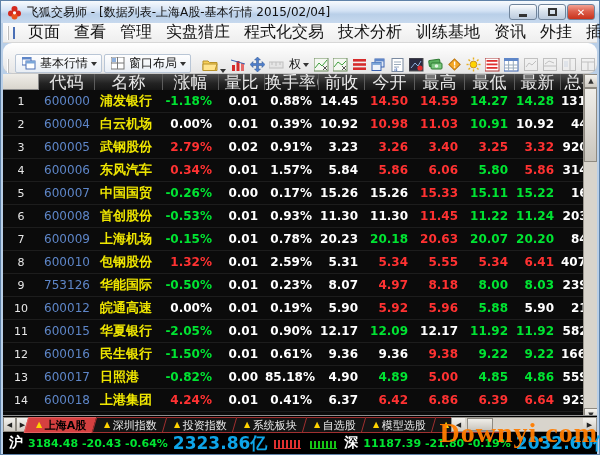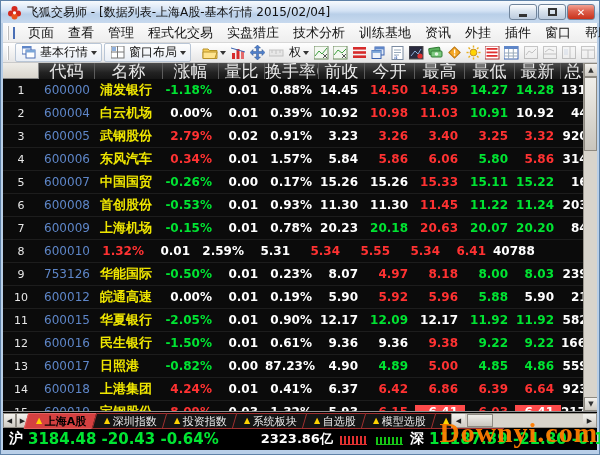--- a/index.html
+++ b/index.html
@@ -19,26 +19,26 @@
   .wbtn{width:28px;height:16px;border:1px solid #70849b;border-radius:3px;display:flex;align-items:center;justify-content:center;
     background:linear-gradient(#fdfdfd,#d9e3ee 45%,#bccbdd);font-size:10px;color:#222;}
   .wbtn.close{background:linear-gradient(#f2a394,#dd5f4b 45%,#c8321c);color:#fff;font-weight:bold;}
   .min-glyph{width:8px;height:3px;background:#333;margin-top:6px;}
   .max-glyph{width:9px;height:8px;border:2px solid #333;}
   
   .menubar{height:20px;background:linear-gradient(#fbfbfb,#eeeeee);display:flex;align-items:center;padding:0 4px;margin:0 2px;border-bottom:1px solid #d7d7d7;}
   .mgrip{width:4px;height:14px;border-left:1px solid #fff;border-right:1px solid #bdbdbd;margin-right:4px;}
   .pages-icon{width:14px;height:12px;border:1px solid #4a6fb5;background:
     linear-gradient(90deg,#5e86c8 4px,#fff 4px);margin:0 6px 0 0;}
-  .mitem{font-size:13px;color:#111;padding:2px 7px;white-space:nowrap;}
+  .mitem{font-size:16px;color:#111;padding:2px 7px;white-space:nowrap;}
   .menu-spacer{flex:1;}
   .mdi{display:flex;align-items:center;gap:7px;margin-right:4px;}
   .mdi-min{width:8px;height:2px;background:#444;margin-top:7px;}
   
-  .toolbar{height:20px;background:linear-gradient(#ffffff,#e6e6e6);display:flex;align-items:center;padding:0 4px;margin:0 2px;border-bottom:1px solid #c9c9c9;gap:2px;}
+  .toolbar{height:32px;background:linear-gradient(#ffffff,#e6e6e6);display:flex;align-items:flex-end;padding:0 4px;margin:0 2px;border-bottom:1px solid #c9c9c9;gap:2px;border-radius:9px;}
   .tbtn{display:flex;align-items:center;gap:3px;border:1px solid #b9c6d6;border-radius:2px;background:linear-gradient(#fefefe,#e9eef5);
     height:19px;padding:0 4px;font-size:12px;color:#111;white-space:nowrap;}
   .caret{width:0;height:0;border-left:3px solid transparent;border-right:3px solid transparent;border-top:4px solid #333;}
   .sep{width:1px;height:16px;background:#bdbdbd;margin:0 3px;}
   .ticon{width:17px;height:17px;display:flex;align-items:center;justify-content:center;flex:none;}
   .ticon svg{display:block;}
   .dis{opacity:.45;}
   .rights-btn{display:flex;align-items:center;gap:2px;font-size:12px;color:#111;padding:0 2px;}
   
   .tablewrap{height:348px;background:#0b0b0b;position:relative;overflow:hidden;margin:0 2px;}
@@ -72,22 +72,22 @@
   .tab .tri{color:#ffd400;font-size:8px;line-height:1;}
   .tab .tlabel{font-size:11px;color:#eee;white-space:nowrap;}
   .tab.active{background:var(--tabred);border-color:#e06060;}
   .tab.active .tlabel{color:#000;font-weight:bold;}
   .hscroll{position:absolute;right:0;top:1px;width:146px;height:15px;background:#d8d4cc;border:1px solid #9a968e;display:flex;}
   .hthumb{width:26px;height:13px;background:linear-gradient(#f0eee9,#c9c5bd);border:1px solid #8e8a82;margin-left:2px;}
   .hsp{flex:1;}
   
   .statusbar{height:22px;background:#000;margin:0 2px;display:flex;align-items:center;padding:0 6px;gap:5px;font-weight:bold;white-space:nowrap;}
   .st-ex{color:#fff;font-size:14px;}
-  .st-chg{color:var(--dn);font-size:15px;}
-  .st-amt{color:#ffffff;font-size:13px;margin-left:37px;}
+  .st-chg{color:var(--dn);font-size:11px;}
+  .st-amt{color:#0ea5e9;font-size:17px;}
   .bars{width:27px;height:11px;flex:none;margin:0 2px;}
   .bars.red{background:repeating-linear-gradient(90deg,#e03030 0 2px,transparent 2px 4px);
     -webkit-mask:linear-gradient(180deg,transparent 0 2px,#000 2px);mask:linear-gradient(180deg,transparent 0 2px,#000 2px);border-bottom:1px solid #e03030;}
   .bars.green{background:repeating-linear-gradient(90deg,#16c316 0 2px,transparent 2px 4px);
     -webkit-mask:linear-gradient(180deg,transparent 0 3px,#000 3px);mask:linear-gradient(180deg,transparent 0 3px,#000 3px);border-bottom:1px solid #16c316;}
   .st-spacer{flex:1;}
   
   .watermark{position:absolute;right:1px;bottom:5px;font-size:28px;font-weight:bold;color:var(--wm);
     letter-spacing:1px;z-index:60;opacity:.95;pointer-events:none;font-family:Liberation Serif, serif;}
   .bottomfill{flex:1;background:#b9cfe8;}
@@ -119,22 +119,22 @@
     </span>
   </div>
 
   <div class="menubar">
     <span class="mgrip"></span>
     <span class="pages-icon"></span>
     <span style="display:flex;align-items:center;">
         <span class="mitem">页面</span>
         <span class="mitem">查看</span>
         <span class="mitem">管理</span>
+        <span class="mitem">实盘猎庄</span>
         <span class="mitem">程式化交易</span>
-        <span class="mitem">实盘猎庄</span>
         <span class="mitem">技术分析</span>
         <span class="mitem">训练基地</span>
         <span class="mitem">资讯</span>
         <span class="mitem">外挂</span>
         <span class="mitem">插件</span>
         <span class="mitem">窗口</span>
         <span class="mitem">帮助</span>
       </span>
     <span class="menu-spacer"></span>
     <span class="mdi">
@@ -439,20 +439,21 @@
           <div class="cell c6 num">20.23</div>
           <div class="cell c7 num dn">20.18</div>
           <div class="cell c8 num up">20.63</div>
           <div class="cell c9 num dn">20.07</div>
           <div class="cell c10 num dn">20.20</div>
           <div class="cell c11 num">848</div>
         </div>
         <div class="trow">
           <div class="cell c0">8</div>
           <div class="cell c1">600010</div>
+          <div class="cell c2">包钢股份</div>
           <div class="cell c3 num up">1.32%</div>
           <div class="cell c4 num">0.01</div>
           <div class="cell c5 num">2.59%</div>
           <div class="cell c6 num">5.31</div>
           <div class="cell c7 num up">5.34</div>
           <div class="cell c8 num up">5.55</div>
           <div class="cell c9 num up">5.34</div>
           <div class="cell c10 num up">6.41</div>
           <div class="cell c11 num">40788</div>
         </div>
@@ -511,21 +512,21 @@
           <div class="cell c9 num dn">9.22</div>
           <div class="cell c10 num dn">9.22</div>
           <div class="cell c11 num">16631</div>
         </div>
         <div class="trow">
           <div class="cell c0">13</div>
           <div class="cell c1">600017</div>
           <div class="cell c2">日照港</div>
           <div class="cell c3 num dn">-0.82%</div>
           <div class="cell c4 num">0.00</div>
-          <div class="cell c5 num">87.23%</div>
+          <div class="cell c5 num">85.18%</div>
           <div class="cell c6 num">4.90</div>
           <div class="cell c7 num dn">4.89</div>
           <div class="cell c8 num up">5.00</div>
           <div class="cell c9 num dn">4.85</div>
           <div class="cell c10 num dn">4.86</div>
           <div class="cell c11 num">5593</div>
         </div>
         <div class="trow">
           <div class="cell c0">14</div>
           <div class="cell c1">600018</div>

